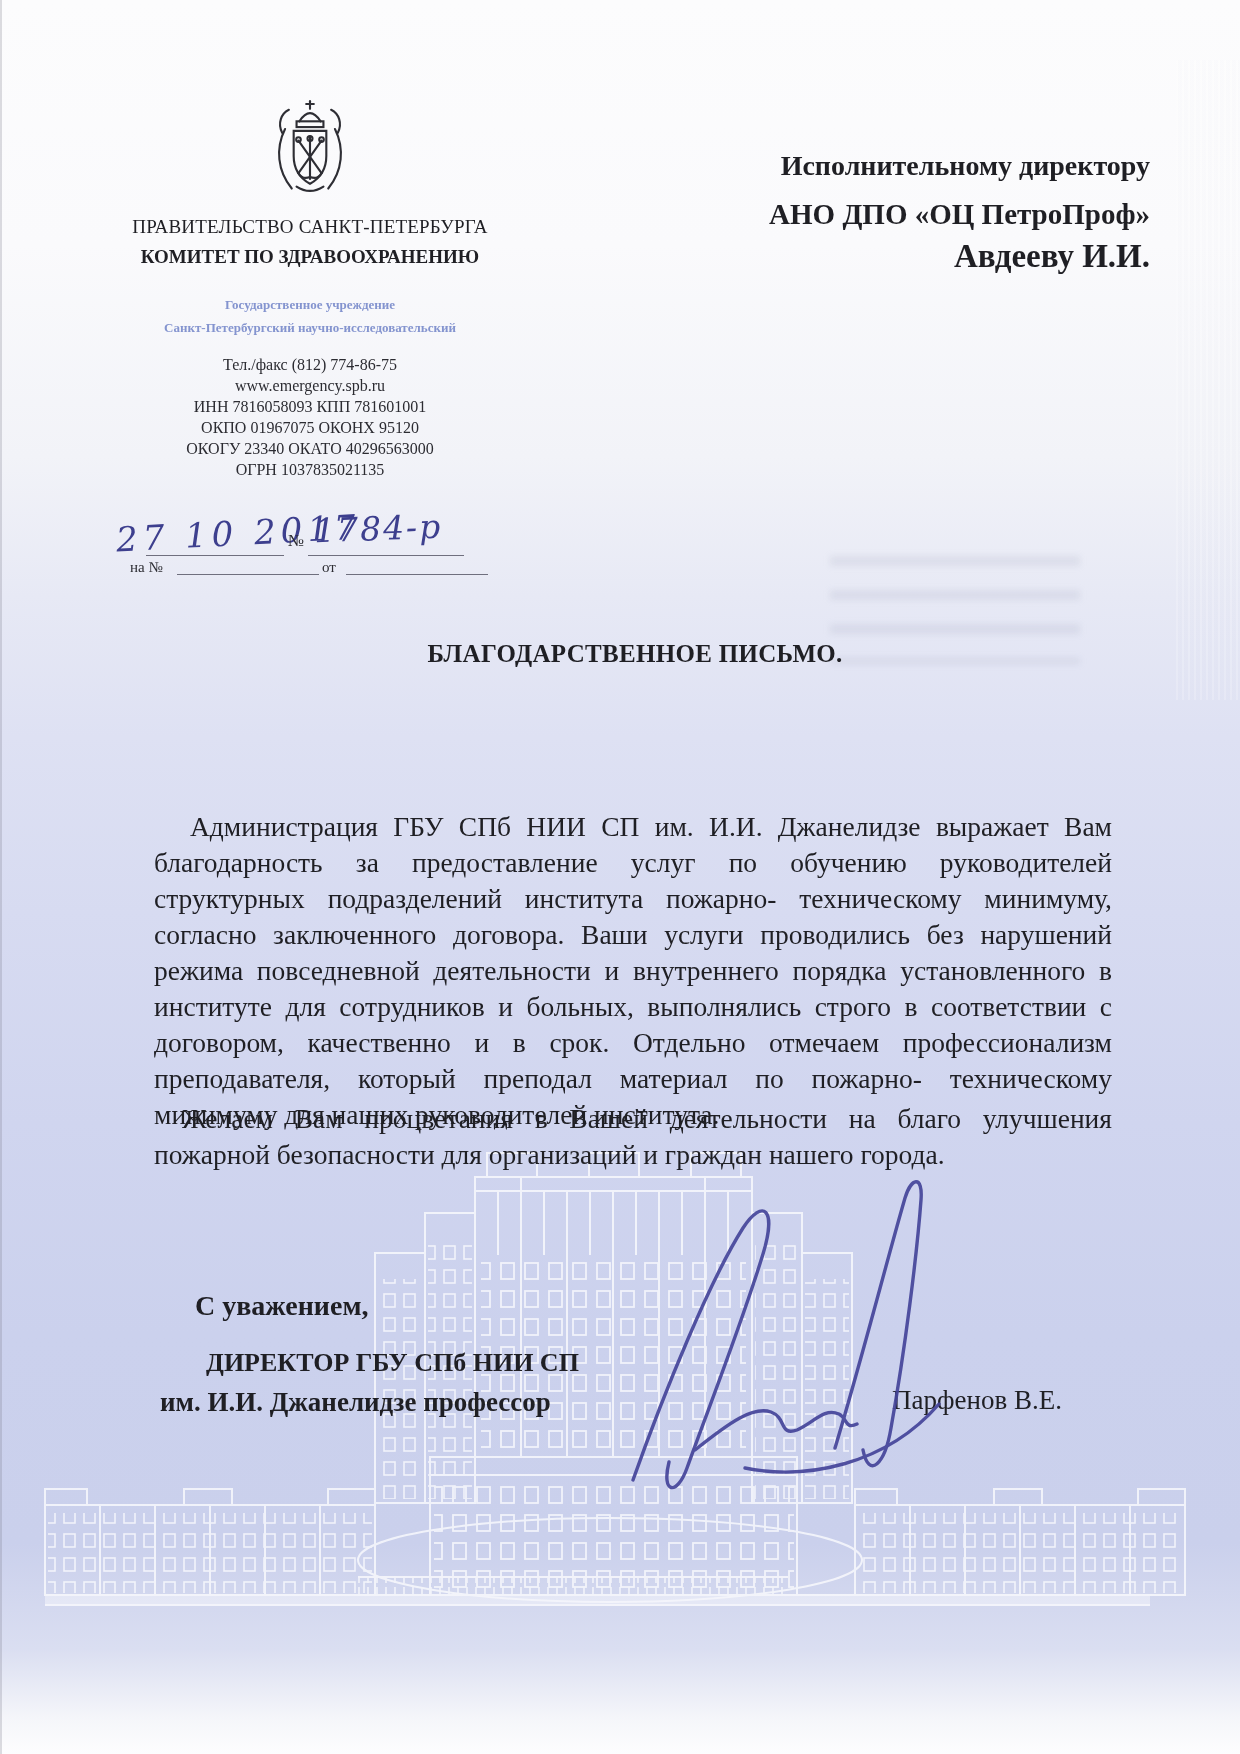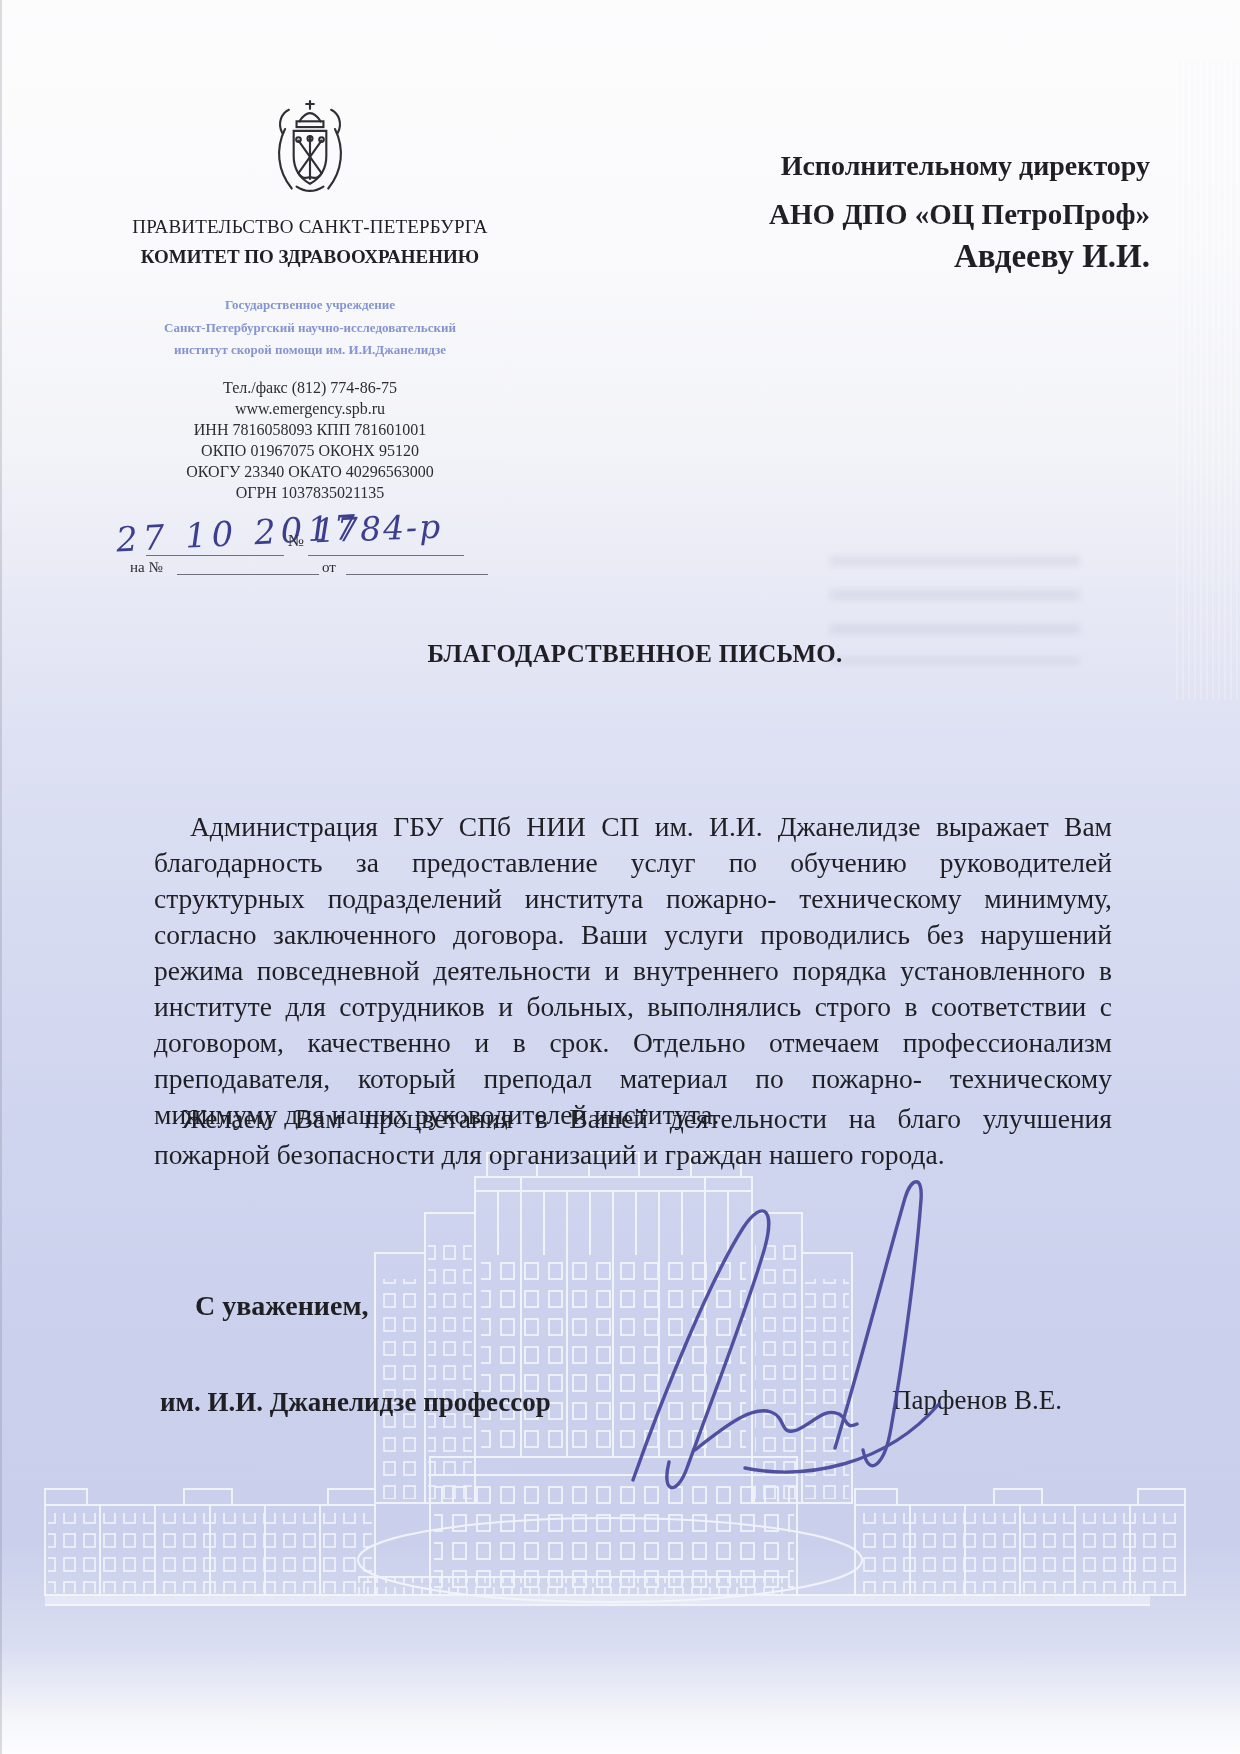--- a/index.html
+++ b/index.html
@@ -180,21 +180,20 @@
           <circle cx="62" cy="41" r="2.4"></circle>
         <path d="M38 76 q4 7 12 4"></path>
         <path d="M36 90 q14 9 28 0"></path>
       </g>
     </svg>
     <div class="gov">ПРАВИТЕЛЬСТВО САНКТ-ПЕТЕРБУРГА</div>
     <div class="committee">КОМИТЕТ ПО ЗДРАВООХРАНЕНИЮ</div>
     <div class="inst">
       <div>Государственное учреждение</div>
       <div>Санкт-Петербургский научно-исследовательский</div>
-      <div>институт скорой помощи им. И.И.Джанелидзе</div>
     </div>
     <div class="details">
       <div>Тел./факс (812) 774-86-75</div>
       <div>www.emergency.spb.ru</div>
       <div>ИНН 7816058093 КПП 781601001</div>
       <div>ОКПО 01967075 ОКОНХ 95120</div>
       <div>ОКОГУ 23340 ОКАТО 40296563000</div>
       <div>ОГРН 1037835021135</div>
     </div>
   </div>
@@ -216,20 +215,21 @@
     <div class="r2">АНО ДПО «ОЦ ПетроПроф»</div>
     <div class="r3">Авдееву И.И.</div>
   </div>
 
   <div class="abs title txt">БЛАГОДАРСТВЕННОЕ ПИСЬМО.</div>
 
   <p class="abs body-p p1 txt">Администрация ГБУ СПб НИИ СП им. И.И. Джанелидзе выражает Вам благодарность за предоставление услуг по обучению руководителей структурных подразделений института пожарно- техническому минимуму, согласно заключенного договора. Ваши услуги проводились без нарушений режима повседневной деятельности и внутреннего порядка установленного в институте для сотрудников и больных, выполнялись строго в соответствии с договором, качественно и в срок. Отдельно отмечаем профессионализм преподавателя, который преподал материал по пожарно- техническому минимуму для наших руководителей института.</p>
   <p class="abs body-p p2 txt">Желаем Вам процветания в Вашей деятельности на благо улучшения пожарной безопасности для организаций и граждан нашего города.</p>
 
   <div class="abs salutation txt">С уважением,</div>
+  <div class="abs signer1 txt">ДИРЕКТОР ГБУ СПб  НИИ СП</div>
   <div class="abs signer2 txt">им. И.И. Джанелидзе  профессор</div>
   <div class="abs signer-name txt">Парфенов В.Е.</div>
 
   <svg class="abs sig over" width="390" height="360" viewBox="0 0 390 360">
     <g stroke="#45459a" fill="none" stroke-width="3.4" stroke-linecap="round" stroke-linejoin="round" opacity="0.92">
       <path d="M 38 330 C 70 240, 115 130, 148 78 C 168 48, 182 58, 168 104 C 146 176, 112 262, 92 318 C 82 346, 66 344, 74 312"></path>
       <path d="M 100 300 C 135 272, 158 256, 176 262 C 192 268, 184 286, 202 280 C 220 272, 228 258, 244 264 C 252 268, 250 280, 262 274"></path>
       <path d="M 240 298 C 266 212, 292 110, 310 48 C 316 28, 328 24, 326 50 C 322 104, 310 200, 296 278 C 290 314, 274 330, 268 300"></path>
       <path d="M 150 318 C 210 330, 290 316, 344 254"></path>
     </g>

